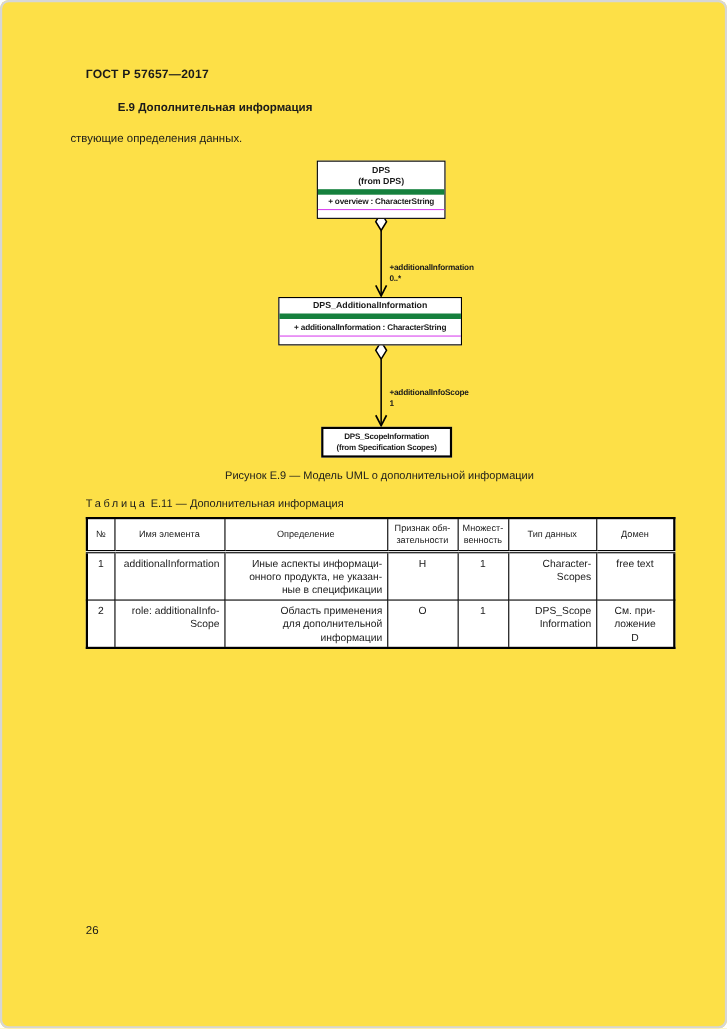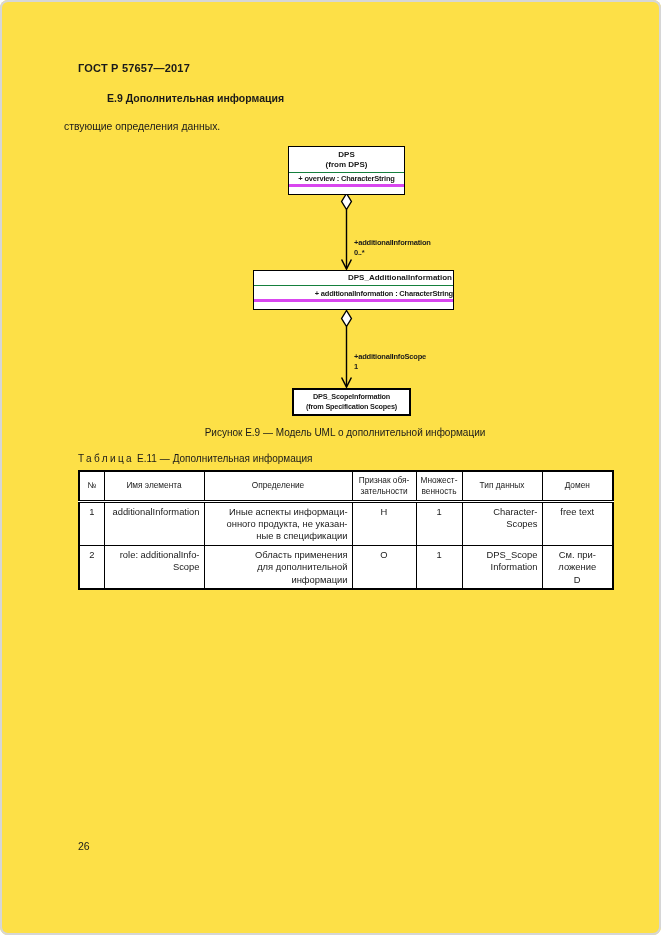--- a/index.html
+++ b/index.html
@@ -36,35 +36,35 @@
   
   .uml-box {
     position: absolute;
     background: #fff;
     border: 1.5px solid #000;
     font-weight: 700;
     text-align: center;
     white-space: nowrap;
   }
   .uml-box .title {
-    border-bottom: 1px solid #15803d;
+    border-bottom: 5px solid #15803d;
     font-size: 8px; line-height: 10px;
     padding: 3px 1px 2px 1px;
   }
   .uml-box .title.single { padding: 2px 1px; }
   .uml-box .attr {
-    border-bottom: 3px solid #d946ef;
+    border-bottom: 1px solid #d946ef;
     font-size: 7.5px; line-height: 12px;
     letter-spacing: -0.2px;
     height: 14px;
   }
   .uml-box .empty-comp { height: 7px; }
 
   #class-dps { left: 288px; top: 146px; width: 117px; }
-  #class-addinfo { left: 253px; top: 270px; width: 201px; text-align: right; }
+  #class-addinfo { left: 253px; top: 270px; width: 167px; }
   #class-addinfo .attr { height: 16px; line-height: 15px; }
   #class-scope {
     left: 292px; top: 388px; width: 119px;
     border-width: 2.5px;
     font-size: 7.3px; line-height: 9.5px;
     padding: 2px 0 3px 0;
     letter-spacing: -0.2px;
   }
   .conn-svg { left: 0; top: 0; width: 661px; height: 935px; pointer-events: none; }
   .role-label {

